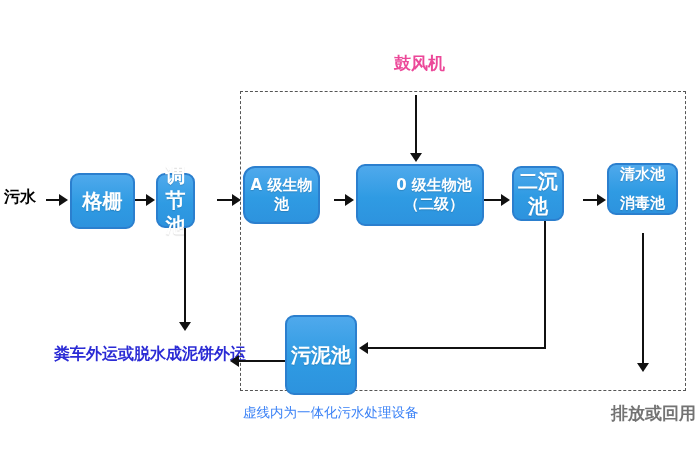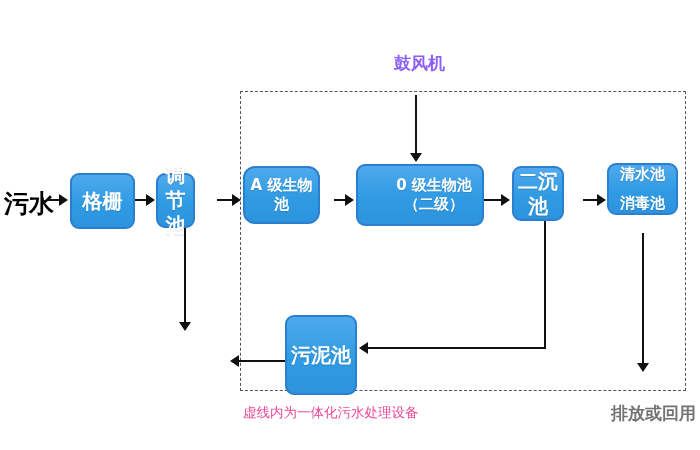--- a/index.html
+++ b/index.html
@@ -37,35 +37,36 @@
     border-top:6px solid transparent;border-bottom:6px solid transparent;
     border-left:9px solid #111;}
   .head-left{position:absolute;width:0;height:0;
     border-top:6px solid transparent;border-bottom:6px solid transparent;
     border-right:9px solid #111;}
   .head-down{position:absolute;width:0;height:0;
     border-left:6px solid transparent;border-right:6px solid transparent;
     border-top:9px solid #111;}
   
   .lbl{position:absolute;white-space:nowrap;}
-  .t-influent{left:4px;top:187px;font-size:25px;font-weight:bold;color:#000;text-align:right;}
-  .t-blower{left:394px;top:52px;font-size:17px;font-weight:bold;color:#8b5cf6;}
+  .t-influent{left:4px;top:187px;font-size:16px;font-weight:bold;color:#000;text-align:right;}
+  .t-blower{left:394px;top:52px;font-size:17px;font-weight:bold;color:#ec4899;}
   .t-sludge-out{left:54px;top:344px;font-size:16px;font-weight:bold;color:#2B2BD5;}
   .t-effluent{left:611px;top:402px;font-size:17px;font-weight:bold;color:#737373;}
-  .t-caption{left:243px;top:404px;font-size:13.5px;color:#ec4899;}
+  .t-caption{left:243px;top:404px;font-size:13.5px;color:#3b82f6;}
 </style>
 </head>
 <body>
 
 <div id="canvas">
 
   <div class="dashed-region"></div>
 
   <div class="lbl t-influent">污水</div>
   <div class="lbl t-blower">鼓风机</div>
+  <div class="lbl t-sludge-out">粪车外运或脱水成泥饼外运</div>
   <div class="lbl t-effluent">排放或回用</div>
   <div class="lbl t-caption">虚线内为一体化污水处理设备</div>
 
   <div class="node n-grille">
     <span>格栅</span>
   </div>
   <div class="node n-regulating">
     <span>调节池</span>
   </div>
   <div class="node n-abio">

